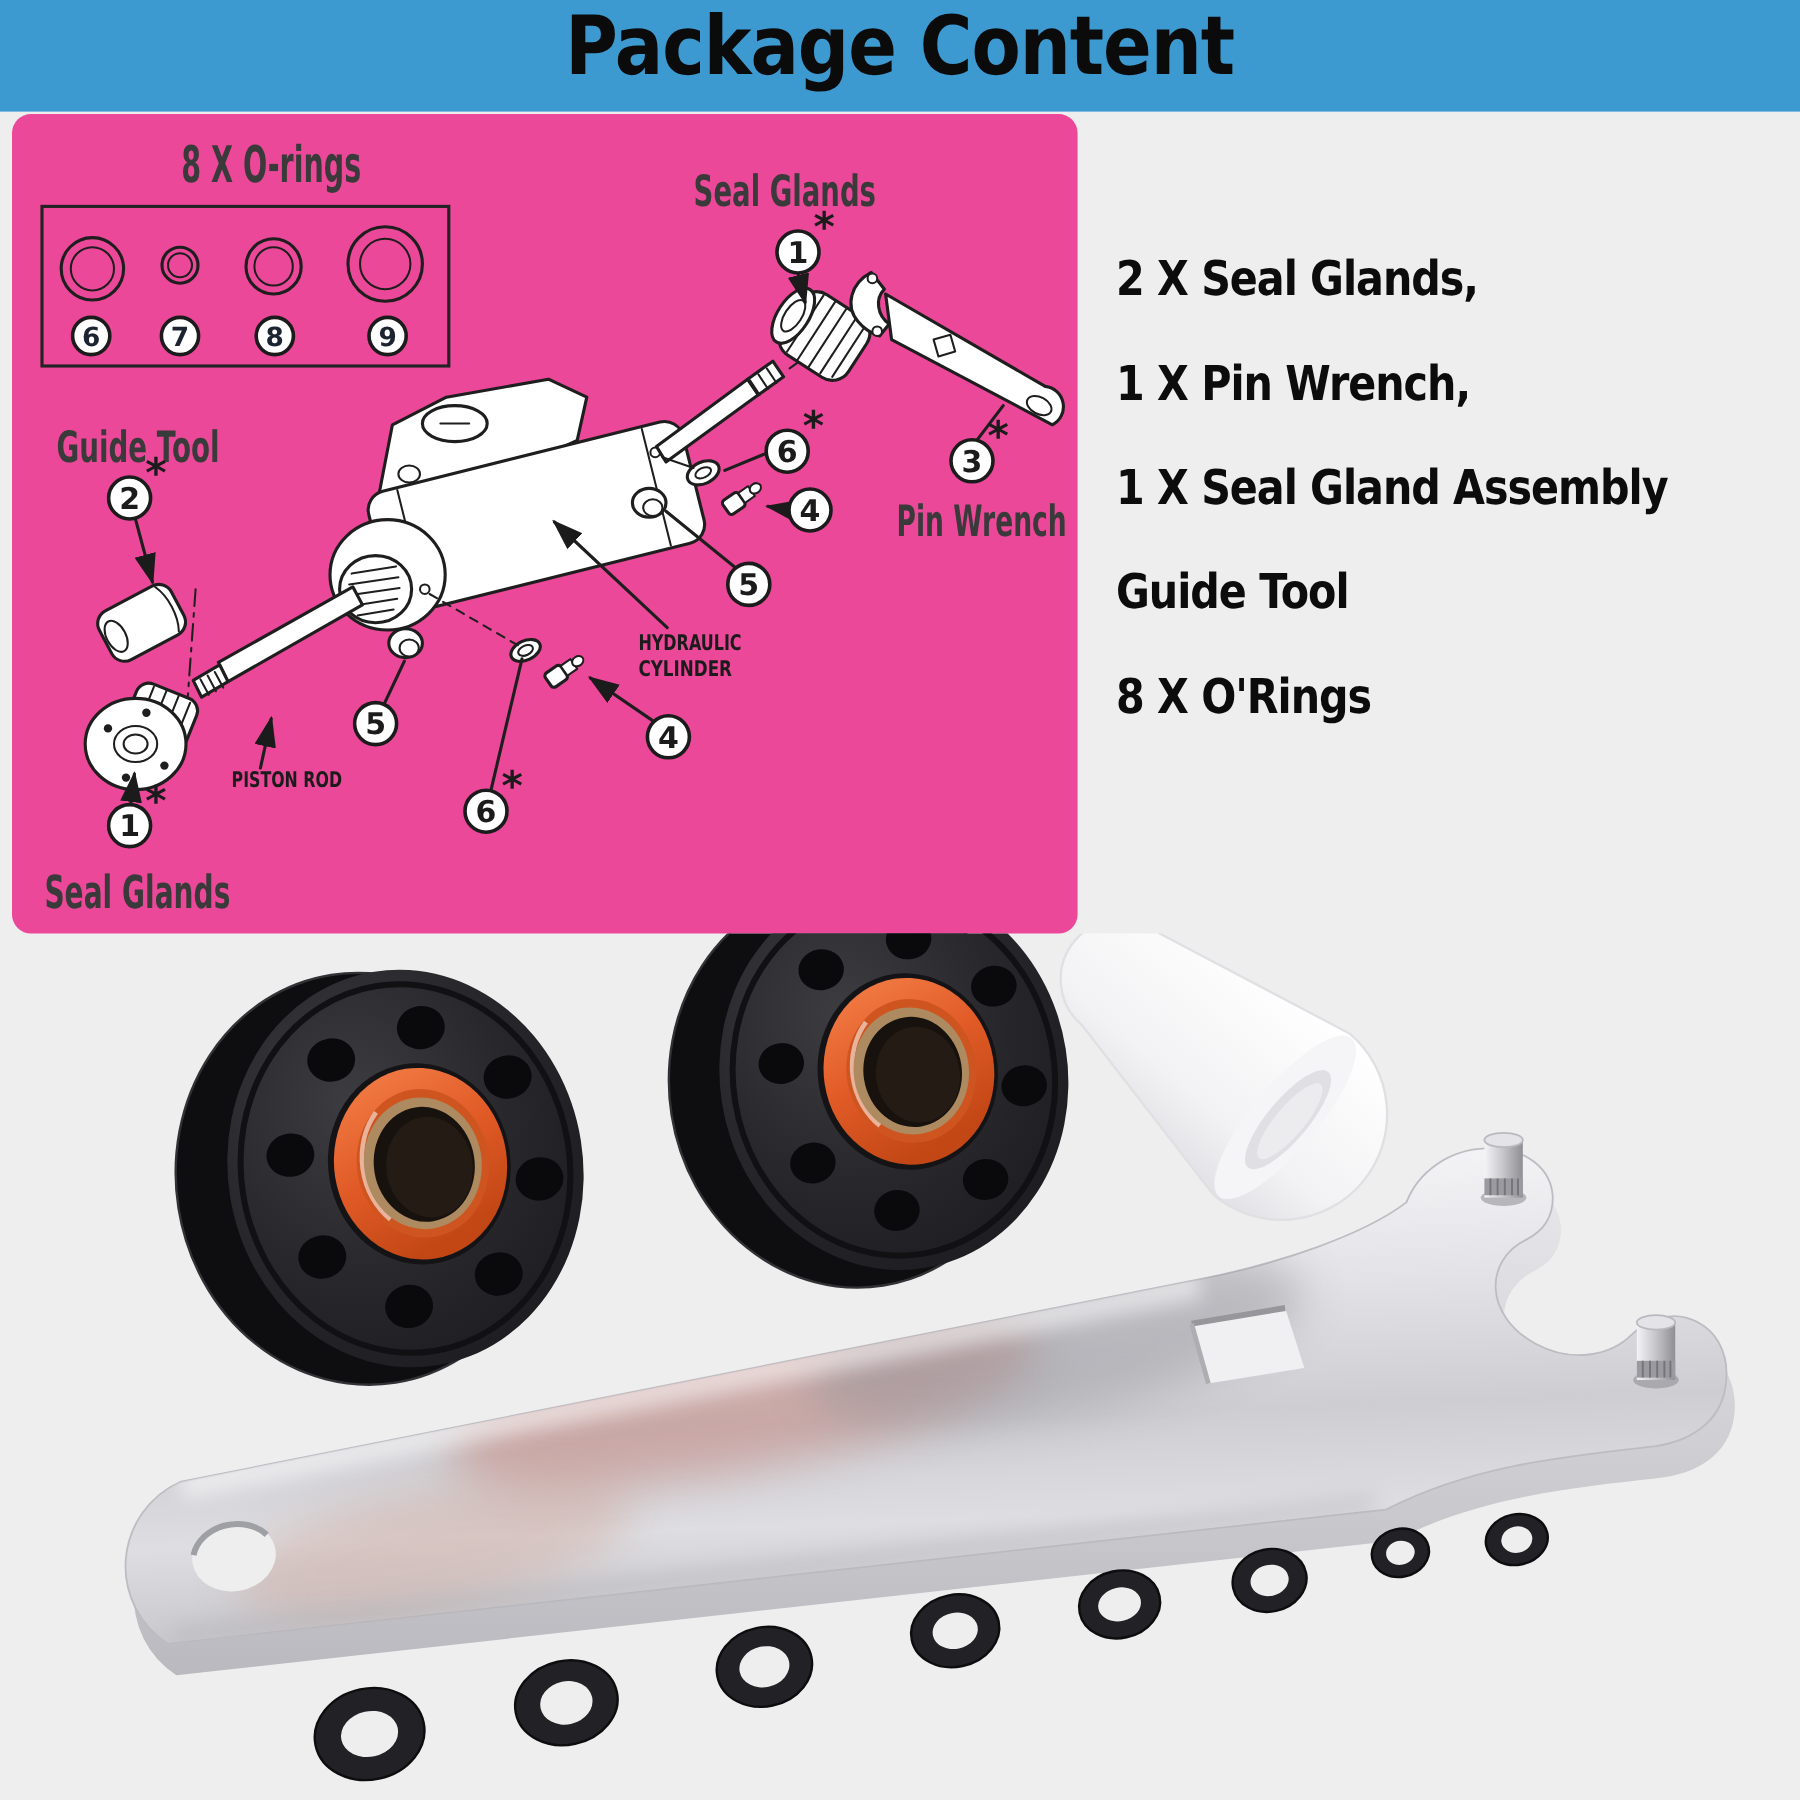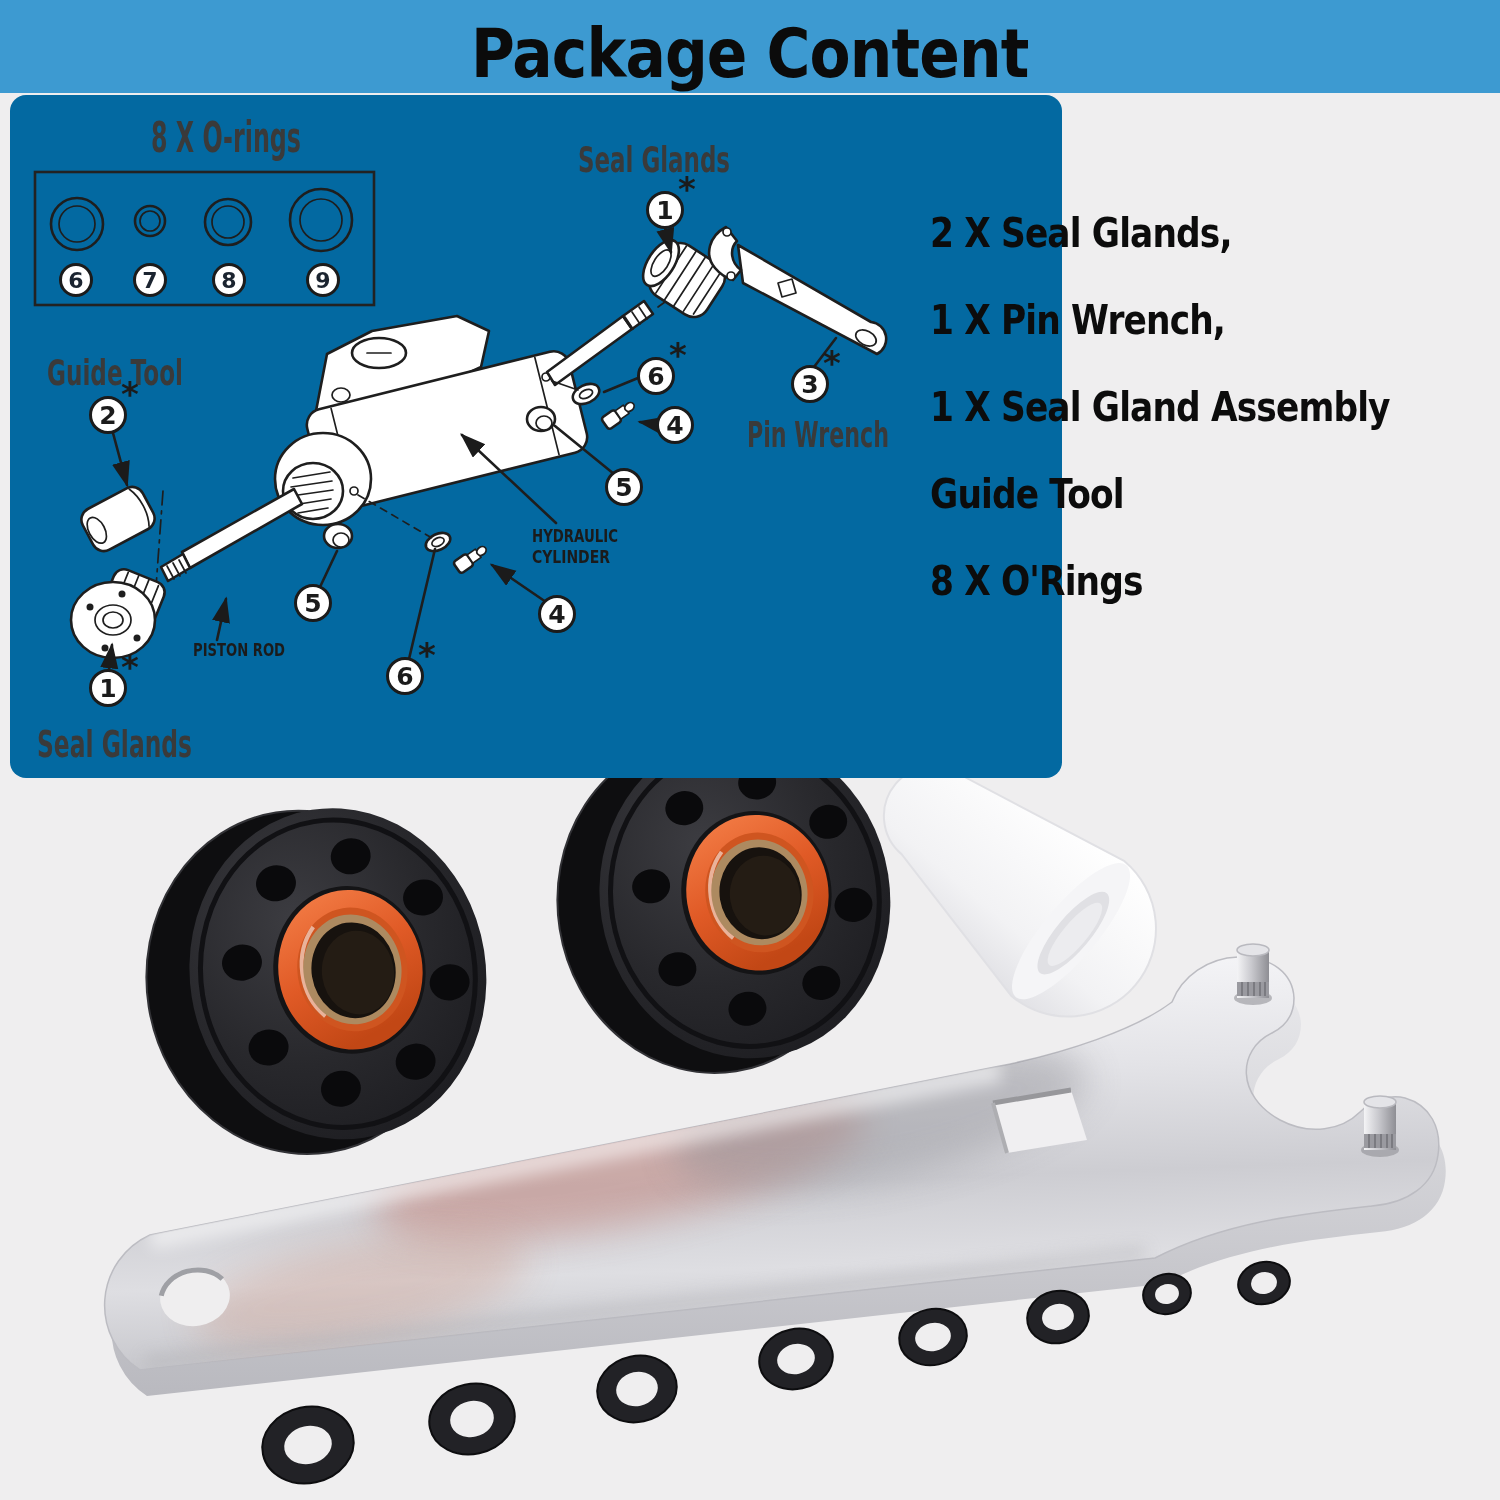--- a/index.html
+++ b/index.html
@@ -4,30 +4,30 @@
 <style>
   html,body { margin:0; padding:0; }
   body {
     width:1500px; height:1500px; position:relative; overflow:hidden;
     background:#efeeef;
     font-family:"DejaVu Sans","Liberation Sans",sans-serif;
   }
   
   .header {
     position:absolute; left:0; top:0; width:1500px; height:93px;
-    background:#3d9ad1; display:flex; align-items:flex-end; justify-content:center;
+    background:#3d9ad1; display:flex; align-items:flex-start; justify-content:center;
   }
   .header .title {
     font-size:68px; font-weight:bold; color:#0b0b0b; letter-spacing:-1px;
     transform:scaleX(0.88); transform-origin:center; white-space:nowrap;
   }
   
   .panel {
-    position:absolute; left:10px; top:95px; width:1052px; height:683px;
-    background:#0369a1; border-radius:16px;
+    position:absolute; left:10px; top:95px; width:888px; height:683px;
+    background:#ec4899; border-radius:16px;
   }
   .panel svg { position:absolute; left:0; top:0; }
   
   .ln  { fill:none; stroke:#1e1e1e; stroke-width:2.6; stroke-linecap:round; stroke-linejoin:round; }
   .lnf { fill:#ffffff; stroke:#1e1e1e; stroke-width:2.6; stroke-linejoin:round; }
   .thin { stroke-width:1.7; }
   .dlabel { font-weight:bold; fill:#3a3a3a; }
   .dlabel-sm { font-weight:bold; fill:#1b1b1b; }
   .co-circ { fill:#ffffff; stroke:#1b1b1b; stroke-width:3; }
   .co-num { font-weight:bold; font-size:25px; fill:#1b1b1b; text-anchor:middle; }

